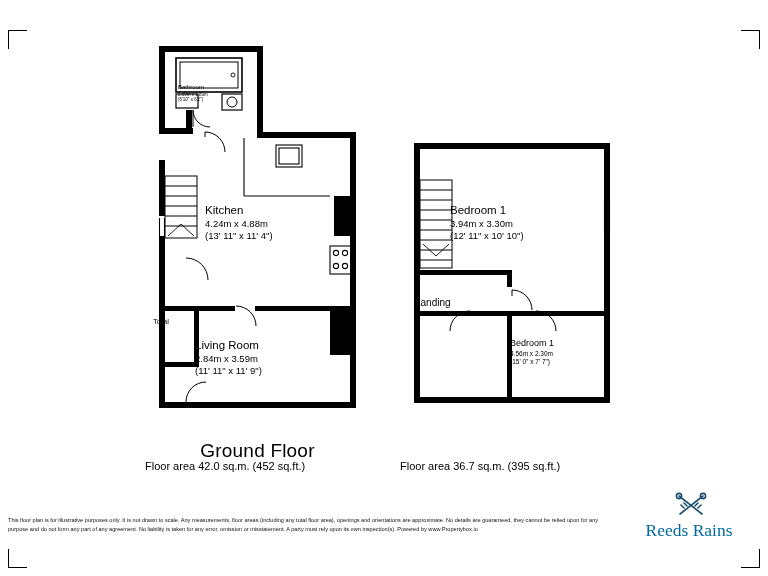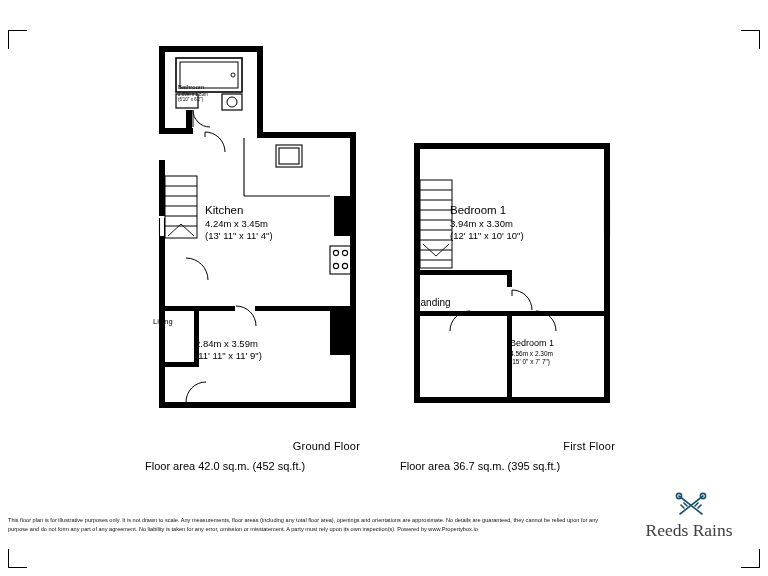--- a/index.html
+++ b/index.html
@@ -37,22 +37,22 @@
   .crop.br { right: 8px; bottom: 8px; border-right-width: 1.5px; border-bottom-width: 1.5px; }
 
   .plan-svg {
     position: absolute;
     left: 0;
     top: 0;
   }
 
   .floor-title {
     position: absolute;
-    text-align: right;
-    font-size: 11px;
+    text-align: center;
+    font-size: 19px;
     font-weight: normal;
     letter-spacing: 0.2px;
   }
   .floor-area {
     position: absolute;
     font-size: 11px;
   }
 
   .room-label {
     position: absolute;
@@ -99,21 +99,21 @@
     height: 60px;
   }
   .brand-name {
     position: absolute;
     left: 0;
     top: 28px;
     width: 130px;
     text-align: center;
     font-size: 17.5px;
     font-family: "Liberation Serif", serif;
-    color: #404040;
+    color: #0369a1;
   }
   .brand-mark {
     position: absolute;
     left: 50px;
     top: 0px;
     width: 34px;
     height: 26px;
   }
 </style>
 </head>
@@ -270,31 +270,32 @@
   </svg>
 
   <div class="room-label tiny" style="left:178px; top:84px; width:62px;">
     <span class="rl-name">Bathroom</span>
     <span class="rl-dim">2.09m x 1.89m</span>
     <span class="rl-dim">(6'10" x 6'2")</span>
   </div>
 
   <div class="room-label" style="left:205px; top:203px; width:140px;">
     <span class="rl-name">Kitchen</span>
-    <span class="rl-dim">4.24m x 3.45m</span>
+    <span class="rl-dim">4.24m x 4.88m</span>
     <span class="rl-dim">(13' 11" x 11' 4")</span>
   </div>
 
   <div class="room-label" style="left:195px; top:338px; width:145px;">
+    <span class="rl-name">Living Room</span>
     <span class="rl-dim">2.84m x 3.59m</span>
     <span class="rl-dim">(11' 11" x 11' 9")</span>
   </div>
 
   <div class="room-label pantry" style="left:153px; top:317px; width:55px;">
-    <span class="rl-name">Living</span>
+    <span class="rl-name">Total</span>
   </div>
 
   <div class="room-label" style="left:450px; top:203px; width:170px;">
     <span class="rl-name">Bedroom 1</span>
     <span class="rl-dim">3.94m x 3.30m</span>
     <span class="rl-dim">(12' 11" x 10' 10")</span>
   </div>
 
   <div class="room-label plain" style="left:415px; top:297px; width:96px;">
     <span class="rl-name">Landing</span>
@@ -303,21 +304,20 @@
   <div class="room-label small" style="left:510px; top:338px; width:100px;">
     <span class="rl-name">Bedroom 1</span>
     <span class="rl-dim">4.56m x 2.30m</span>
     <span class="rl-dim">(15' 0" x 7' 7")</span>
   </div>
 
 
   <div class="floor-title" style="left:155px; top:440px; width:205px;">Ground Floor</div>
   <div class="floor-area" style="left:145px; top:460px; width:225px;">Floor area 42.0 sq.m. (452 sq.ft.)</div>
 
-  <div class="floor-title" style="left:410px; top:440px; width:205px;">First Floor</div>
   <div class="floor-area" style="left:400px; top:460px; width:225px;">Floor area 36.7 sq.m. (395 sq.ft.)</div>
 
 
   <div class="disclaimer">This floor plan is for illustrative purposes only. It is not drawn to scale. Any measurements, floor areas (including any total floor area), openings and orientations are approximate. No details are guaranteed, they cannot be relied upon for any purpose and do not form any part of any agreement. No liability is taken for any error, omission or misstatement. A party must rely upon its own inspection(s). Powered by www.Propertybox.io</div>
 
   <div class="brand">
     <svg class="brand-mark" viewBox="0 0 34 26">
       <g stroke="#1b4f72" stroke-width="1.6" fill="none" stroke-linecap="round">
         <line x1="5" y1="4" x2="28" y2="22"></line>
         <line x1="29" y1="4" x2="6" y2="22"></line>

